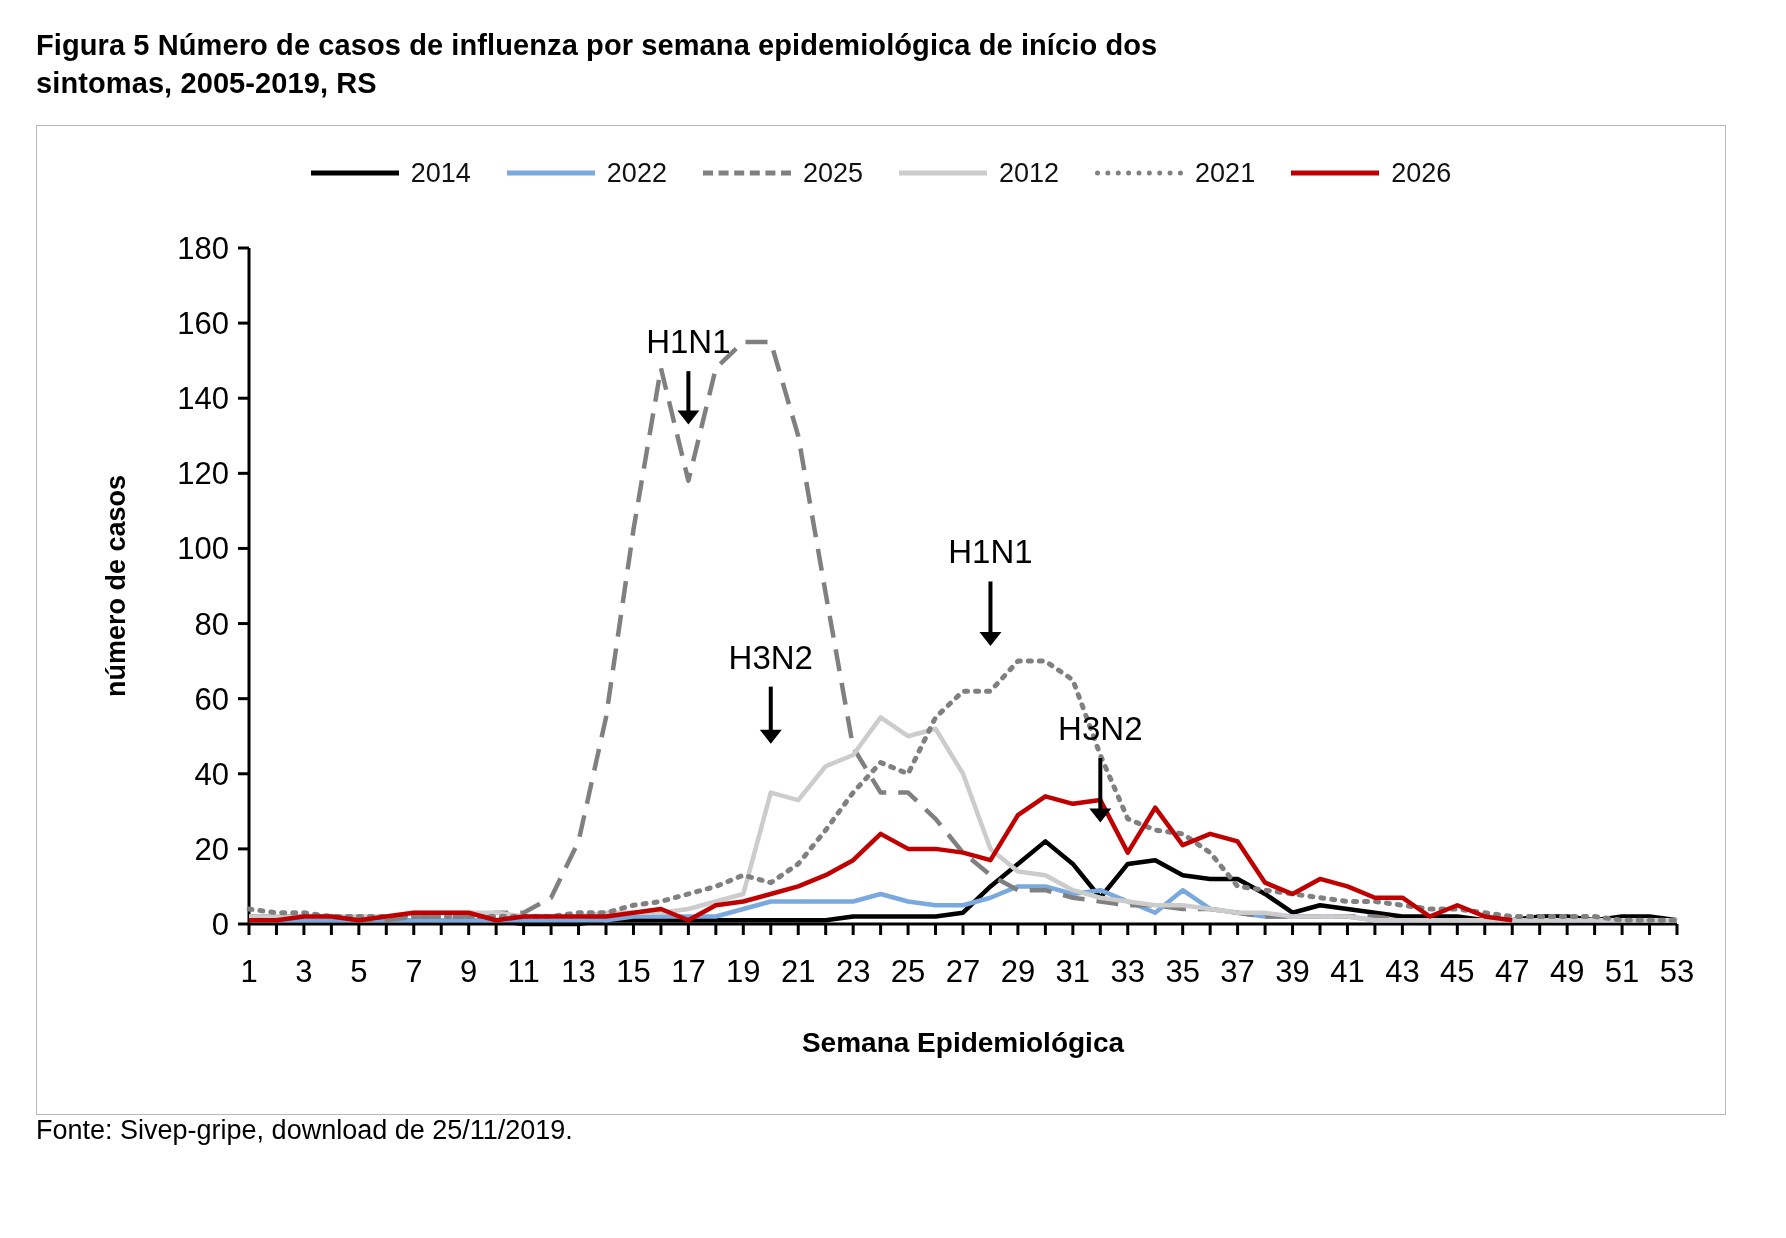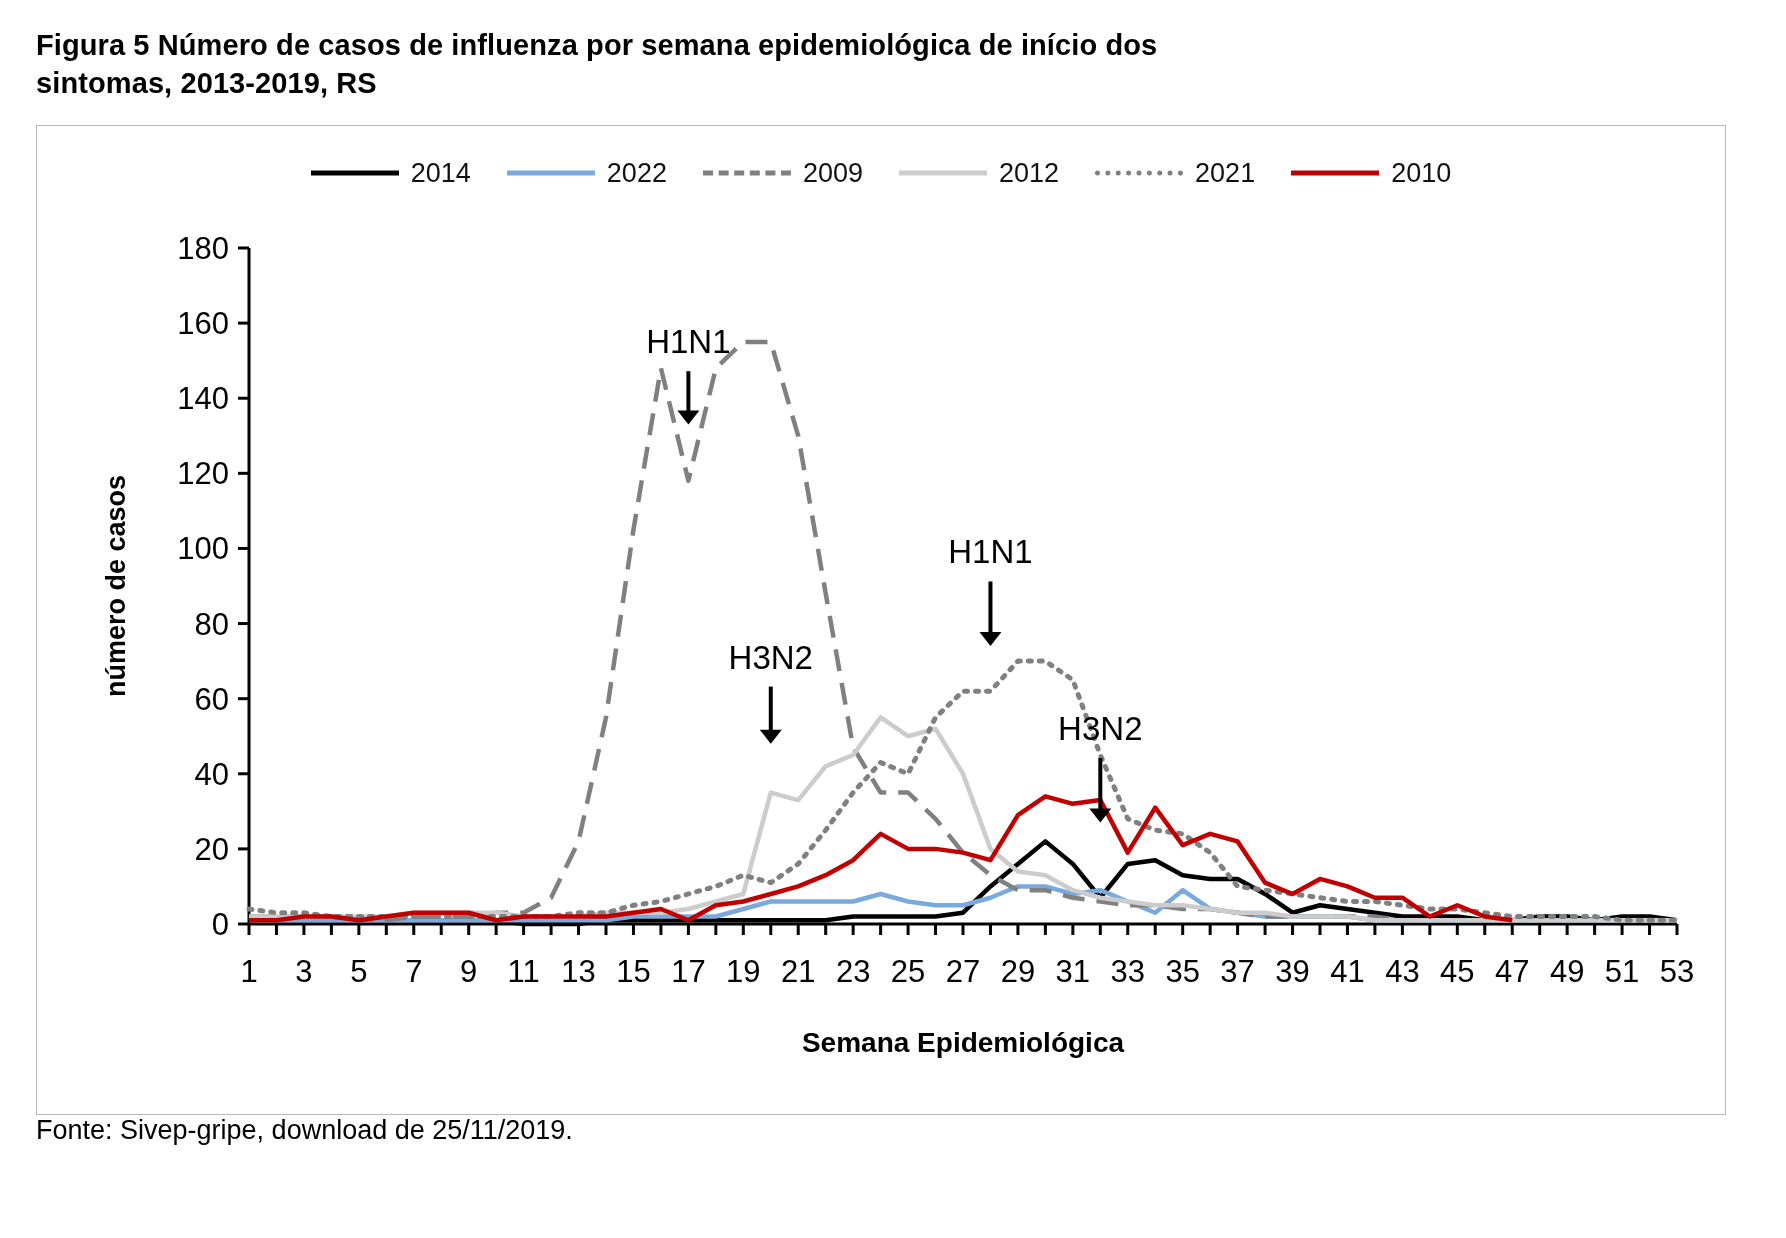--- a/index.html
+++ b/index.html
@@ -86,21 +86,21 @@
     color: #111;
   }
 </style>
 </head>
 <body>
 
 <div class="page">
 
   <div class="fig-title">
     <span>Figura 5 Número de casos de influenza por semana epidemiológica de início dos</span>
-    <span class="line2">sintomas, 2013-2019, RS</span>
+    <span class="line2">sintomas, 2005-2019, RS</span>
   </div>
 
   <div class="chart-box">
 
     <div class="legend-row">
       <div class="legend-item">
         <span class="legend-key">
           <i style="border-top:5px solid #000000;"></i>
         </span>
         <span class="legend-label">2014</span>
@@ -108,39 +108,39 @@
       <div class="legend-item">
         <span class="legend-key">
           <i style="border-top:5px solid #7aa9dd;"></i>
         </span>
         <span class="legend-label">2022</span>
       </div>
       <div class="legend-item">
         <span class="legend-key">
           <i style="border-top:5px dashed #808080;"></i>
         </span>
-        <span class="legend-label">2009</span>
+        <span class="legend-label">2025</span>
       </div>
       <div class="legend-item">
         <span class="legend-key">
           <i style="border-top:5px solid #cccccc;"></i>
         </span>
         <span class="legend-label">2012</span>
       </div>
       <div class="legend-item">
         <span class="legend-key">
           <i style="border-top:5px dotted #808080;"></i>
         </span>
         <span class="legend-label">2021</span>
       </div>
       <div class="legend-item">
         <span class="legend-key">
           <i style="border-top:5px solid #c00000;"></i>
         </span>
-        <span class="legend-label">2010</span>
+        <span class="legend-label">2026</span>
       </div>
     </div>
 
     <svg class="chart-svg" id="plot" width="1688" height="988" viewBox="0 0 1688 988">
         <line x1="212" y1="122" x2="212" y2="798" stroke="#000" stroke-width="3"></line>
         <line x1="212" y1="798" x2="1640" y2="798" stroke="#000" stroke-width="3"></line>
         <line x1="201" y1="798" x2="212" y2="798" stroke="#000" stroke-width="3"></line>
         <text x="192" y="809" text-anchor="end" font-size="31" font-family="&quot;Liberation Sans&quot;, sans-serif" fill="#000">0</text>
         <line x1="201" y1="722.8888888888889" x2="212" y2="722.8888888888889" stroke="#000" stroke-width="3"></line>
         <text x="192" y="733.8888888888889" text-anchor="end" font-size="31" font-family="&quot;Liberation Sans&quot;, sans-serif" fill="#000">20</text>

